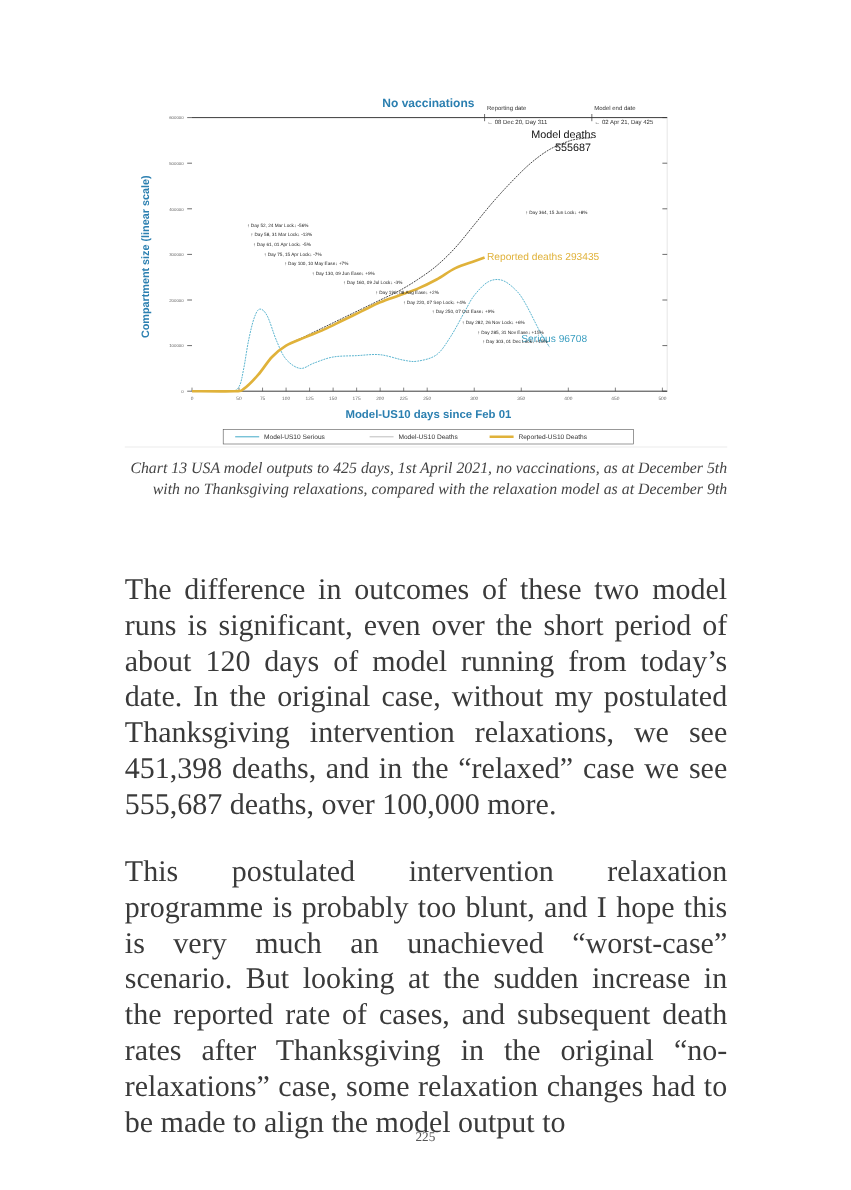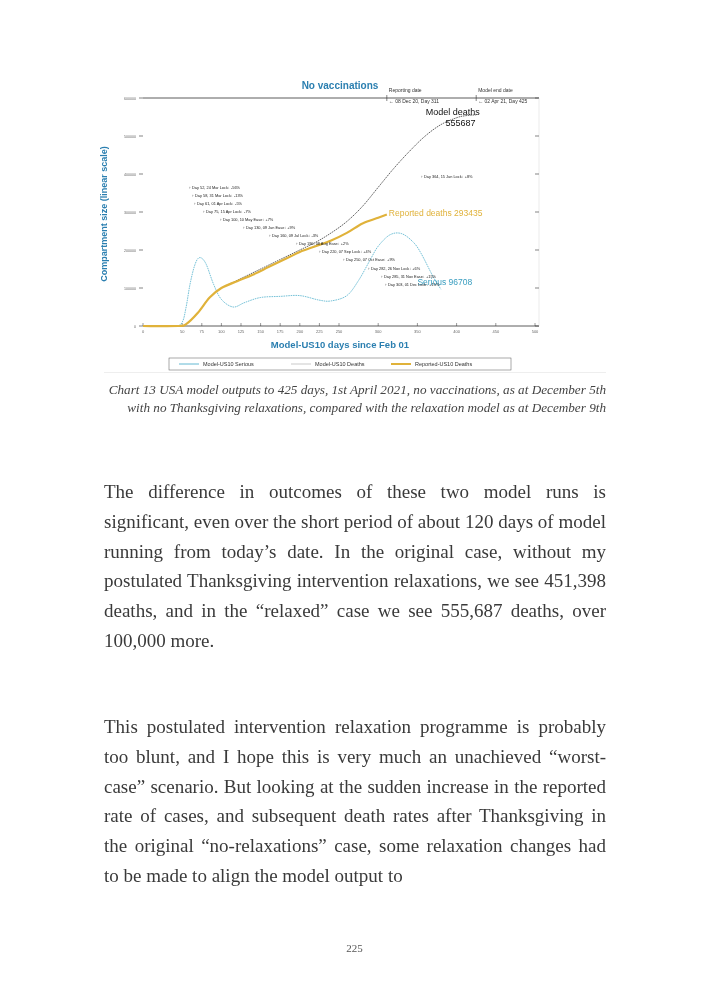--- a/index.html
+++ b/index.html
@@ -1,21 +1,21 @@
 <!DOCTYPE html>
 <html><head>
 <meta charset="utf-8">
 <style>
   html, body { margin:0; padding:0; background:#ffffff; }
   body { width:709px; height:992px; position:relative; overflow:hidden; font-family:"Liberation Serif", serif; color:#3a3a3a; }
-  #chart-wrap { position:absolute; left:91px; top:74px; width:492px; height:300px; }
+  #chart-wrap { position:absolute; left:108px; top:74px; width:492px; height:300px; }
   #chart-svg { position:absolute; left:0; top:0; width:492px; height:300px; }
   .caption { position:absolute; left:104px; top:381px; width:502px; text-align:right; font-style:italic; font-size:13.2px; line-height:17.5px; color:#444; }
   .caption-rule { position:absolute; left:104px; top:372px; width:502px; height:1px; background:#eeeeee; }
-  .para { position:absolute; left:104px; width:502px; font-size:19px; line-height:29.8px; text-align:justify; color:#3a3a3a; margin:0; }
+  .para { position:absolute; left:104px; width:502px; font-size:25px; line-height:29.8px; text-align:justify; color:#3a3a3a; margin:0; }
   .para-1 { top:477px; }
   .para-2 { top:712px; }
   .page-number { position:absolute; left:0; width:709px; top:942px; text-align:center; font-size:11px; color:#555; }
   svg text { font-family:"Liberation Sans", sans-serif; }
 </style>
 </head>
 <body>
 
 <div id="chart-wrap">
   <svg id="chart-svg" viewBox="0 0 492 300">

